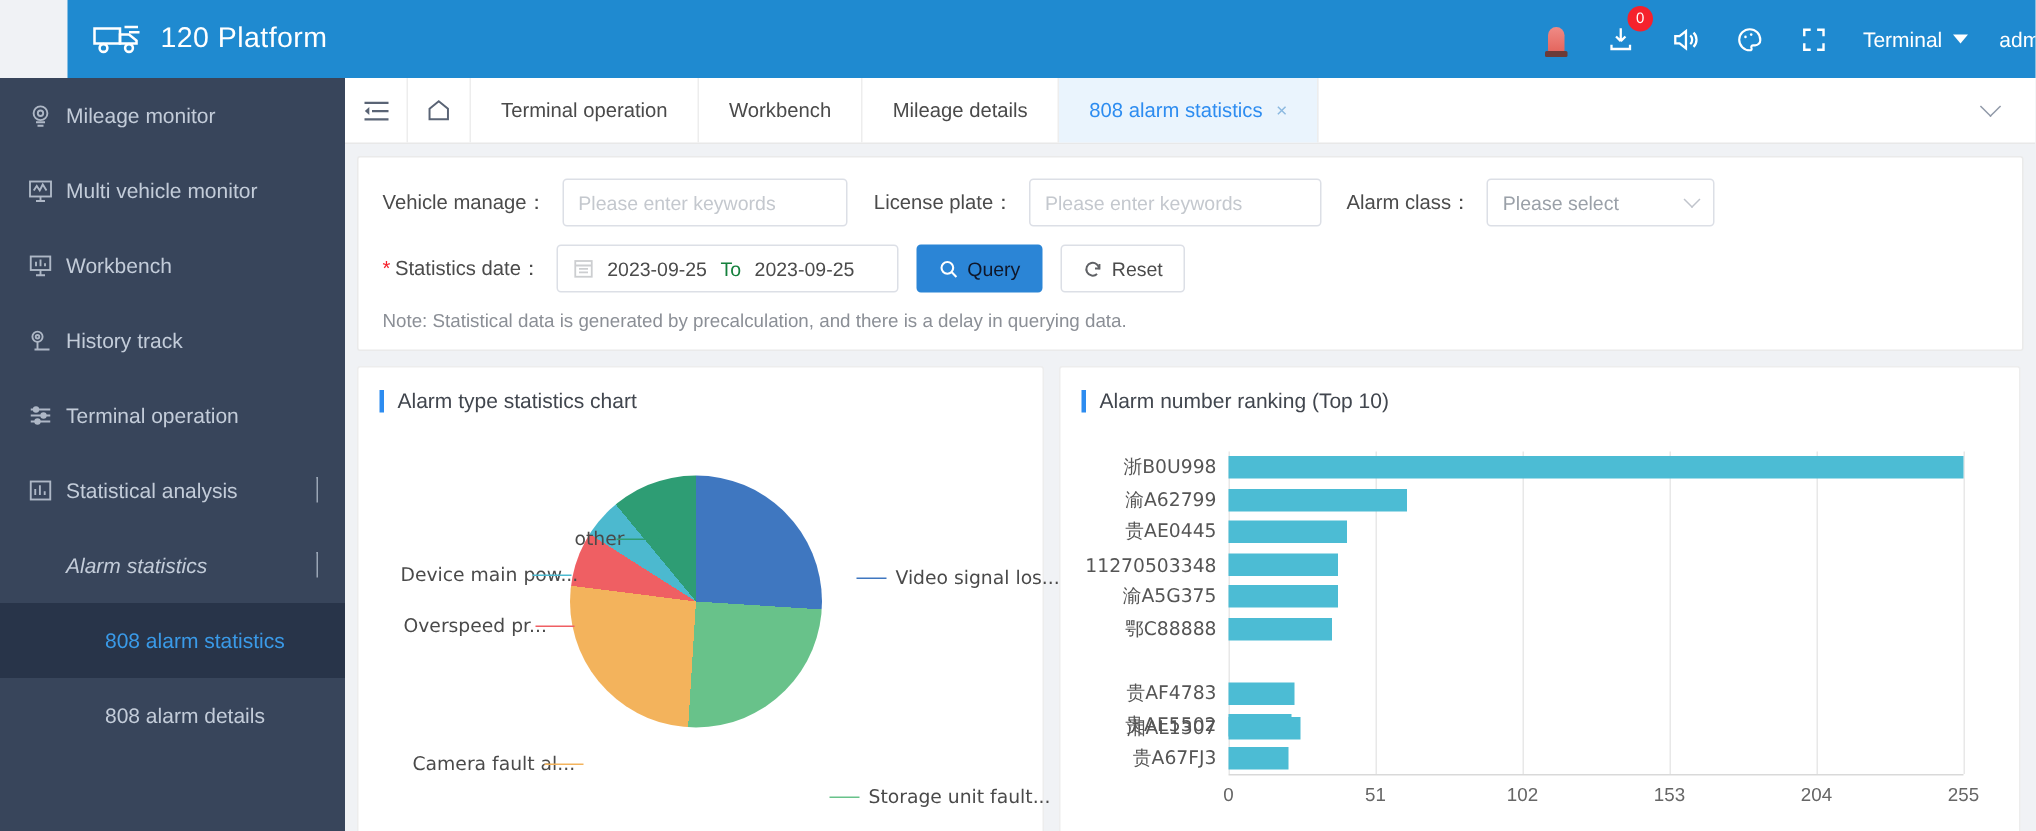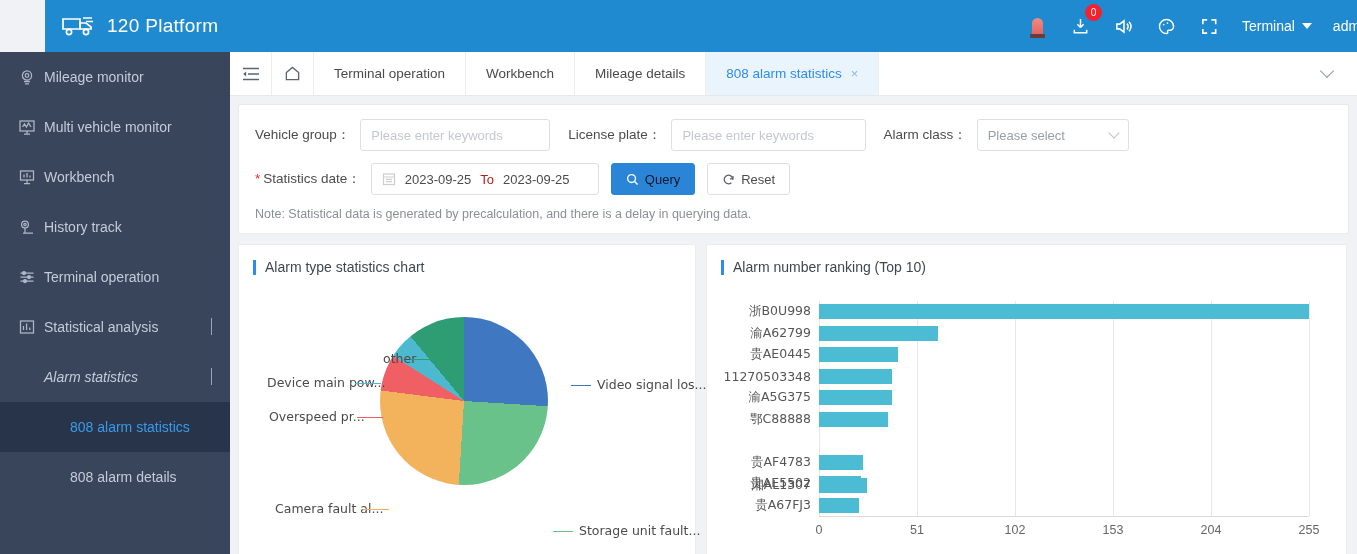--- a/index.html
+++ b/index.html
@@ -304,21 +304,21 @@
             <span class="x">×</span>
           </div>
         </div>
       <div class="tab-collapse">
         <span class="chev-down"></span>
       </div>
     </div>
 
     <div class="filter-card">
       <div class="frow">
-        <span class="flabel">Vehicle group：</span>
+        <span class="flabel">Vehicle manage：</span>
         <span class="inp w190">Please enter keywords</span>
         <span class="flabel" style="margin-left:18px">License plate：</span>
         <span class="inp w195">Please enter keywords</span>
         <span class="flabel" style="margin-left:17px">Alarm class：</span>
         <span class="inp sel">
           <span>Please select</span>
           <span class="sel-chev"></span>
         </span>
       </div>
 
@@ -327,21 +327,21 @@
           <span class="req-star">*</span><span>Statistics date：</span>
         </span>
         <span class="inp dates">
           <span class="cal-ic">
             <svg width="14" height="14" viewBox="0 0 14 14" fill="none" stroke="#909399" stroke-width="1.2">
               <rect x="1.5" y="2" width="11" height="10.5"></rect>
                 <path d="M1.5 5h11M4 7.3h6M4 9.6h6"></path>
             </svg>
           </span>
           <span>2023-09-25</span>
-          <span style="color:#b91c1c">To</span>
+          <span style="color:#15803d">To</span>
           <span>2023-09-25</span>
         </span>
         <span class="btn primary">
           <svg width="13" height="13" viewBox="0 0 14 14" fill="none" stroke="#fff" stroke-width="1.5">
             <circle cx="6" cy="6" r="4.2"></circle>
               <path d="M9.2 9.2L12.5 12.5"></path>
           </svg>
           <span>Query</span>
         </span>
         <span class="btn ghost">

